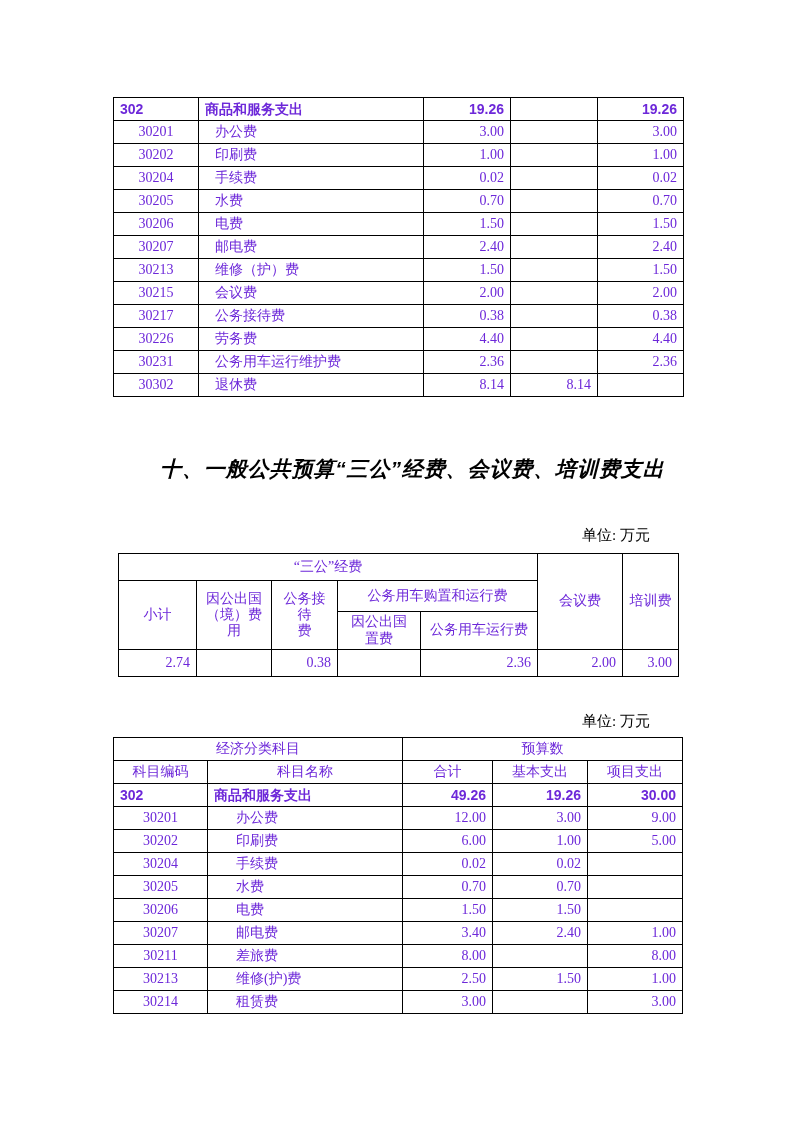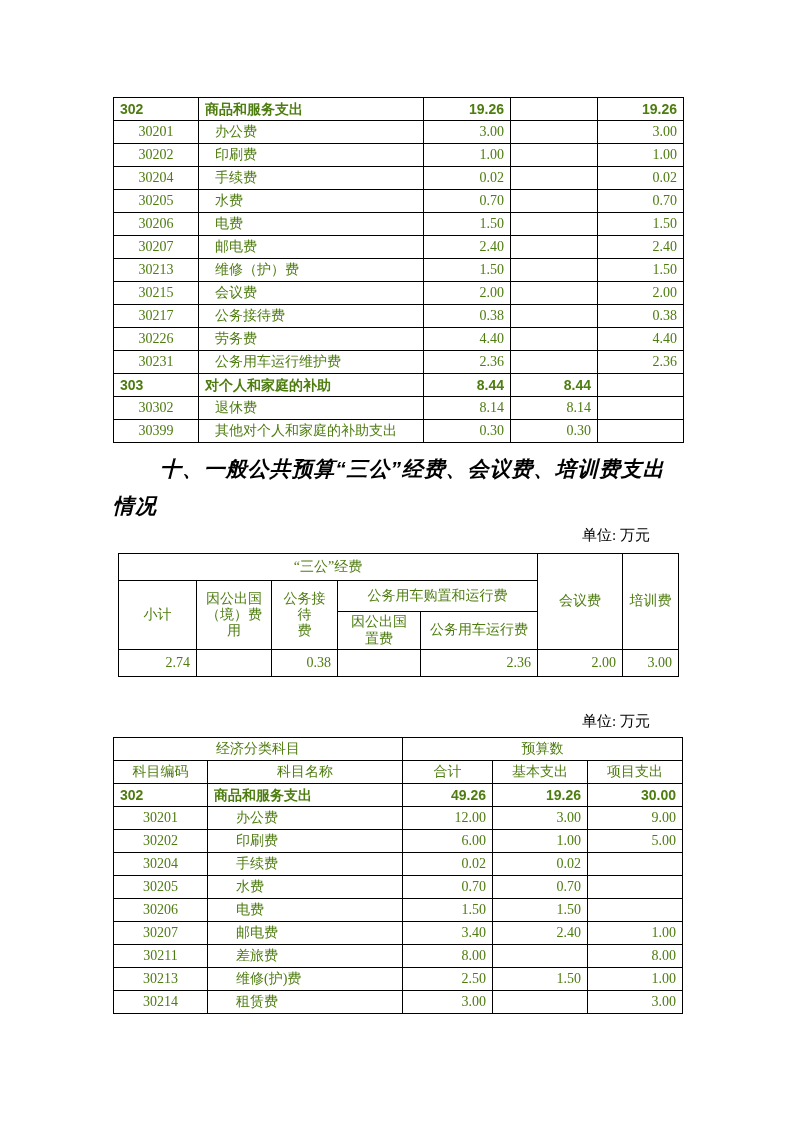--- a/index.html
+++ b/index.html
@@ -1,20 +1,20 @@
 <!DOCTYPE html>
 <html><head>
 <meta charset="utf-8">
 <style>
   html,body{margin:0;padding:0;background:#ffffff;}
   .page{position:relative;width:793px;height:1122px;background:#ffffff;overflow:hidden;
         font-family:"Liberation Serif","DejaVu Serif",serif;color:#000;}
 
   table.t{border-collapse:collapse;table-layout:fixed;position:absolute;
-          font-family:"Liberation Serif","DejaVu Serif",serif;font-size:14px;color:#4d7c0f;}
+          font-family:"Liberation Serif","DejaVu Serif",serif;font-size:14px;color:#6d28d9;}
   table.t td{border:1px solid #000;padding:0 6px;overflow:hidden;line-height:1.15;vertical-align:middle;}
 
   
   .t1{left:113px;top:97px;width:570px;}
   .t1 td{height:22px;}
   
   .t3{left:113px;top:737px;width:569px;}
   .t3 td{height:22px;}
 
   td.code.sub{text-align:center;}
@@ -140,47 +140,32 @@
           <td class="num"></td>
           <td class="num">4.40</td>
         </tr>
         <tr>
           <td class="code sub">30231</td>
           <td class="name sub">公务用车运行维护费</td>
           <td class="num">2.36</td>
           <td class="num"></td>
           <td class="num">2.36</td>
         </tr>
-        <tr class="bold-row">
-          <td class="code main">303</td>
-          <td class="name main">对个人和家庭的补助</td>
-          <td class="num">8.44</td>
-          <td class="num">8.44</td>
-          <td class="num"></td>
-        </tr>
         <tr>
           <td class="code sub">30302</td>
           <td class="name sub">退休费</td>
           <td class="num">8.14</td>
           <td class="num">8.14</td>
           <td class="num"></td>
         </tr>
-        <tr>
-          <td class="code sub">30399</td>
-          <td class="name sub">其他对个人和家庭的补助支出</td>
-          <td class="num">0.30</td>
-          <td class="num">0.30</td>
-          <td class="num"></td>
-        </tr>
       </tbody>
   </table>
 
   <div class="h-sec h10">
     <div class="ln1">十、一般公共预算“三公”经费、会议费、培训费支出</div>
-    <div class="ln2">情况</div>
   </div>
 
   <div class="unit unit1">单位: 万元</div>
 
   <table class="t t2">
     <colgroup>
       <col style="width:78px">
         <col style="width:75px">
         <col style="width:66px">
       <col style="width:83px">

